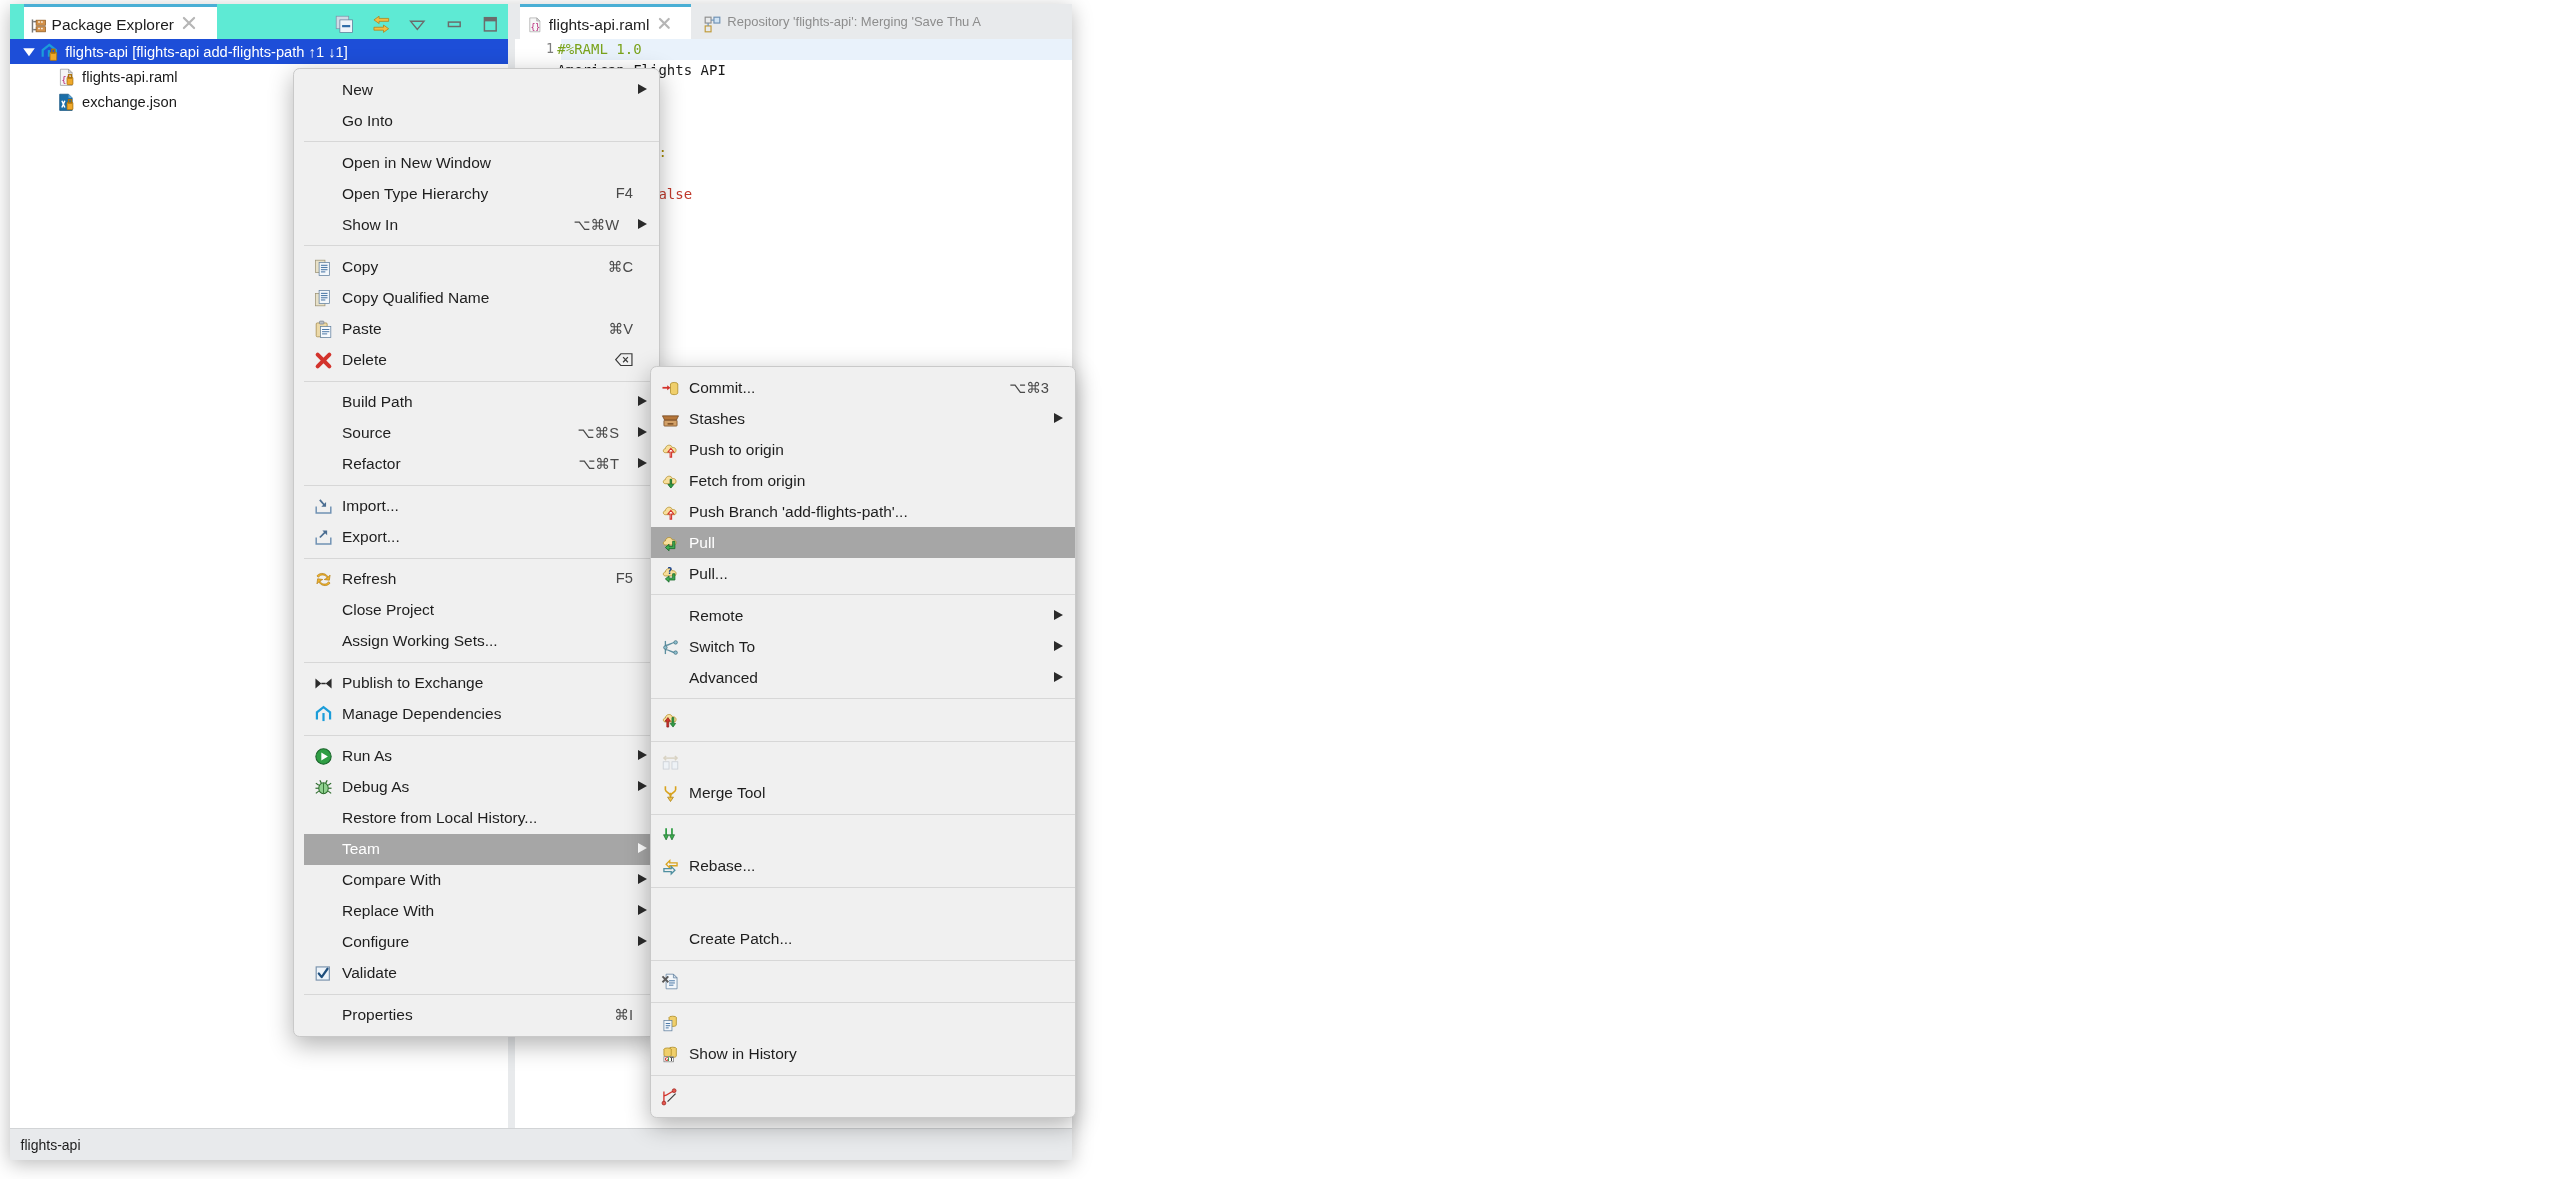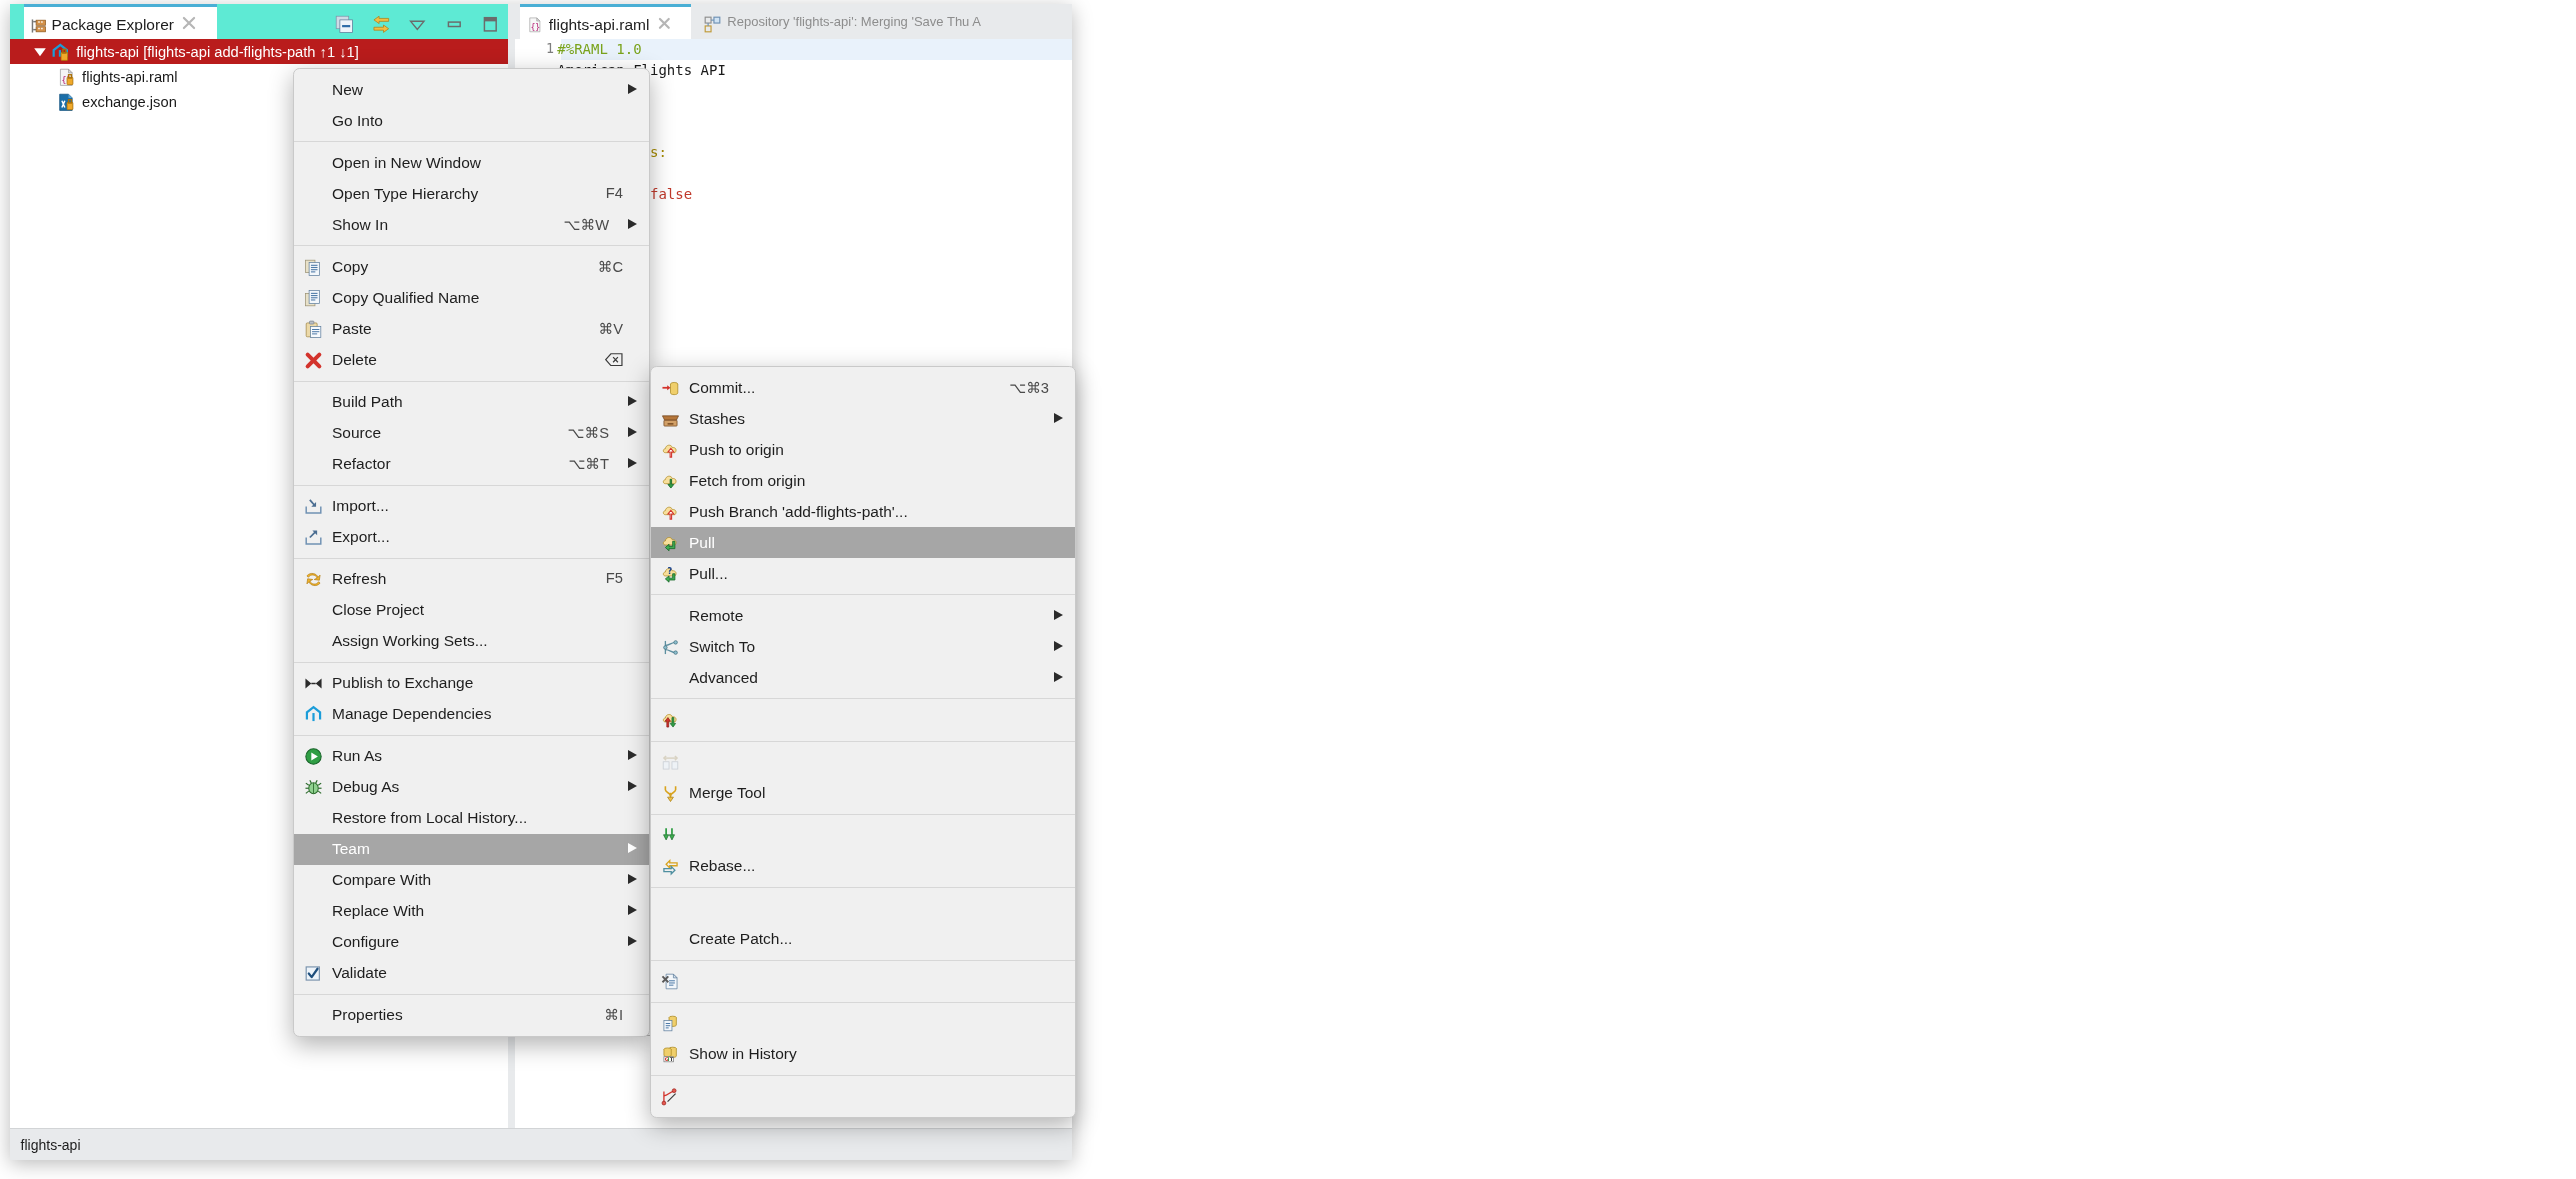--- a/index.html
+++ b/index.html
@@ -23,21 +23,21 @@
   #pe-tab{position:absolute;left:13.3px;top:0;width:193px;height:35px;background:#ffffff;border-top:3.7px solid #4aafd5;box-sizing:border-box;}
   #pe-tab .pe-tab-icon{position:absolute;left:7.4px;top:10.3px;width:16px;height:16px;}
   #pe-tab .pe-tab-label{position:absolute;left:28px;top:8.8px;font-size:15.5px;color:#1d1d1d;white-space:nowrap;}
   #pe-tab .pe-tab-close{position:absolute;left:157px;top:8px;width:16px;height:16px;}
   #pe-tools{position:absolute;right:10.3px;top:4.4px;height:31px;display:flex;align-items:center;gap:16px;}
   .pe-tool{width:20.6px;height:20.6px;display:block;}
 
   
   #tree{position:absolute;left:0;top:35px;width:501px;height:1090px;background:#ffffff;font-size:14.7px;}
   .tree-row{position:relative;height:25px;display:flex;align-items:center;white-space:nowrap;}
-  #tree-row-project{background:#b91c1c;color:#ffffff;width:501px;padding-left:11px;}
+  #tree-row-project{background:#1d4ed8;color:#ffffff;width:501px;}
   .tw{width:16px;height:16px;margin-left:10.3px;margin-right:2.9px;flex:0 0 auto;}
   .ticon{width:20.6px;height:20.6px;margin-right:5.2px;flex:0 0 auto;}
   .tree-row.child{padding-left:46px;color:#1a1a1a;}
 
   
   #editor-area{position:absolute;left:505px;top:0;width:557px;height:1125px;background:#ffffff;}
   #ed-tabbar{position:absolute;left:0;top:0;width:557px;height:35px;background:#e8eaec;}
   #ed-tab-active{position:absolute;left:4.4px;top:0;width:171px;height:35px;background:#ffffff;border-top:3.7px solid #4aafd5;box-sizing:border-box;}
   #ed-tab-active .ti{position:absolute;left:6.6px;top:8.8px;width:17.7px;height:17.7px;}
   #ed-tab-active .tl{position:absolute;left:29px;top:8.8px;font-size:15.5px;color:#1d1d1d;white-space:nowrap;}
@@ -67,21 +67,21 @@
   
   #statusbar{position:absolute;left:0;bottom:0;width:1062px;height:31px;background:#e8eaec;border-top:0.7px solid #d2d4d6;}
   #statusbar .st{position:absolute;left:10.3px;top:7.4px;font-size:14px;color:#1c1c1c;}
 
   
   .menu{
     position:absolute;background:#f0f0f0;border:0.7px solid #c9c9c9;border-radius:6.6px;
     box-shadow:0 7.4px 25px rgba(0,0,0,.30);
     padding:5.2px 0;font-size:15.5px;color:#1e1e1e;
   }
-  #menu-main{left:293px;top:68px;width:355px;}
+  #menu-main{left:293px;top:68px;width:355px;padding-left:10px;}
   #menu-team{left:650px;top:366px;width:424px;}
   .mi{position:relative;height:31px;display:flex;align-items:center;white-space:nowrap;}
   .mi.sel{background:#a6a6a6;color:#ffffff;}
   .mi.dis{color:#aeaeae;}
   .mi-icon{position:absolute;left:10.3px;top:6.6px;width:19px;height:19px;}
   .mi-label{margin-left:38px;}
   .mi-label.noicon{margin-left:38px;}
   .mi-key{position:absolute;right:40px;top:6.6px;font-size:14.7px;color:#4a4a4a;}
   .mi-key.far{right:26px;}
   .mi-arrow{position:absolute;right:11.8px;top:9.6px;width:0;height:0;

